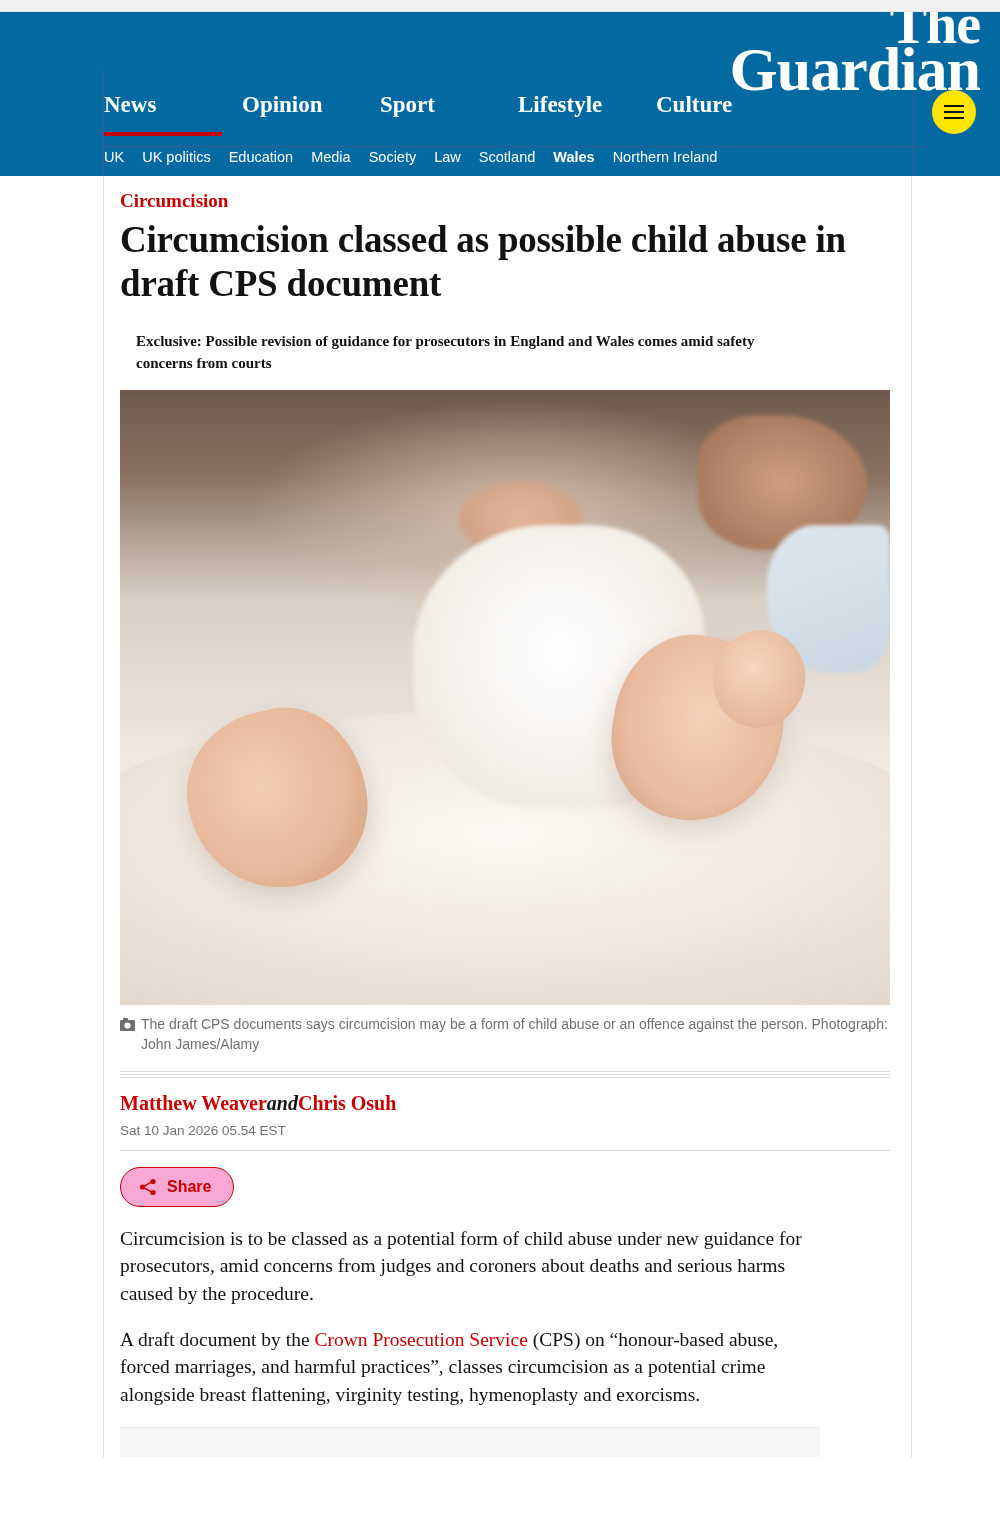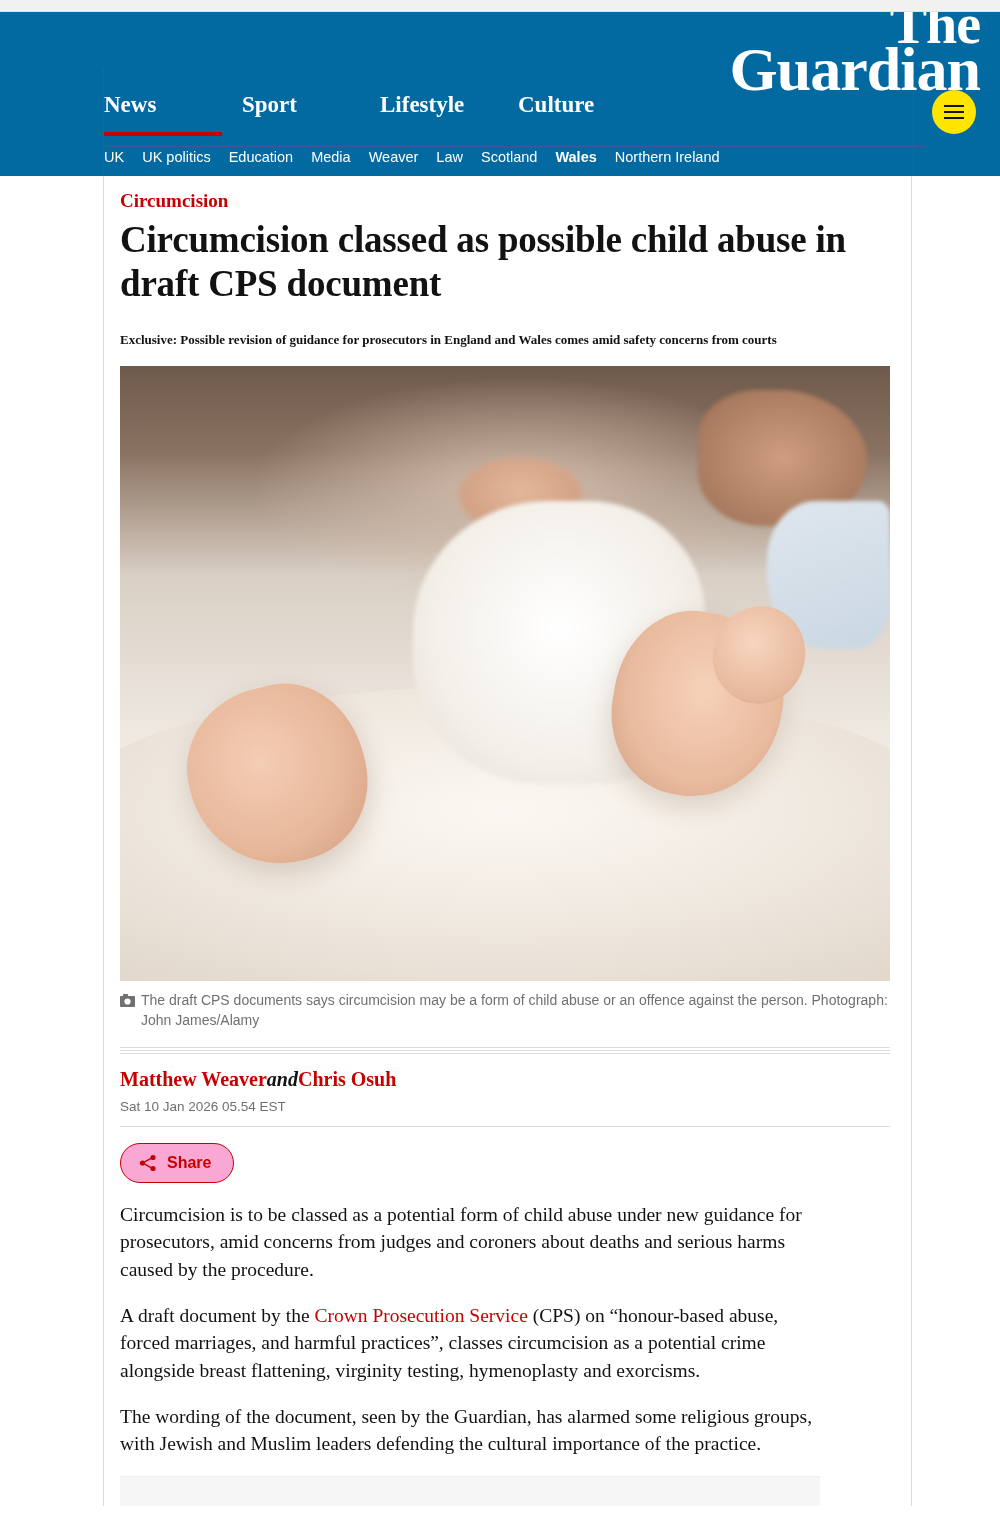--- a/index.html
+++ b/index.html
@@ -170,24 +170,24 @@
     font-weight: 700;
     font-size: 37px;
     line-height: 1.18;
     color: #121212;
     margin: 4px 0 26px 0;
     letter-spacing: -0.2px;
   }
   .standfirst {
     font-family: "Liberation Serif", serif;
     font-weight: 700;
-    font-size: 13px;
+    font-size: 15px;
     line-height: 1.42;
     color: #121212;
-    margin: 0 0 16px 0;
+    margin: 0 0 16px 16px;
     max-width: 660px;
   }
 
   
   .hero {
     width: 770px;
     height: 615px;
     position: relative;
     overflow: hidden;
     background: #d8cfc6;
@@ -369,20 +369,23 @@
     <span class="line1">The</span>
     <span class="line2">Guardian</span>
   </div>
 
   <nav class="pillars">
     <div class="pillar active">
       <span>News</span>
       <span class="underline"></span>
     </div>
     <div class="pillar">
+      <span>Opinion</span>
+    </div>
+    <div class="pillar">
       <span>Sport</span>
     </div>
     <div class="pillar">
       <span>Lifestyle</span>
     </div>
     <div class="pillar">
       <span>Culture</span>
     </div>
   </nav>
 
@@ -390,21 +393,21 @@
     <span></span>
     <span></span>
     <span></span>
   </div>
 
   <nav class="subnav">
     <a>UK</a>
     <a>UK politics</a>
     <a>Education</a>
     <a>Media</a>
-    <a>Weaver</a>
+    <a>Society</a>
     <a>Law</a>
     <a>Scotland</a>
     <a class="current">Wales</a>
     <a>Northern Ireland</a>
   </nav>
 </header>
 
 <div class="page">
   <div class="rule-left"></div>
   <div class="rule-right"></div>
@@ -468,20 +471,17 @@
       <span>Share</span>
     </button>
 
     <div class="body-copy">
       <p>
         <span>Circumcision is to be classed as a potential form of child abuse under new guidance for prosecutors, amid concerns from judges and coroners about deaths and serious harms caused by the procedure.</span>
       </p>
       <p>
         <span>A draft document by the </span><a>Crown Prosecution Service</a><span> (CPS) on “honour-based abuse, forced marriages, and harmful practices”, classes circumcision as a potential crime alongside breast flattening, virginity testing, hymenoplasty and exorcisms.</span>
       </p>
-      <p>
-        <span>The wording of the document, seen by the Guardian, has alarmed some religious groups, with Jewish and Muslim leaders defending the cultural importance of the practice.</span>
-      </p>
     </div>
 
     <div class="bottom-box"></div>
   </article>
 </div>
 
 </body></html>

